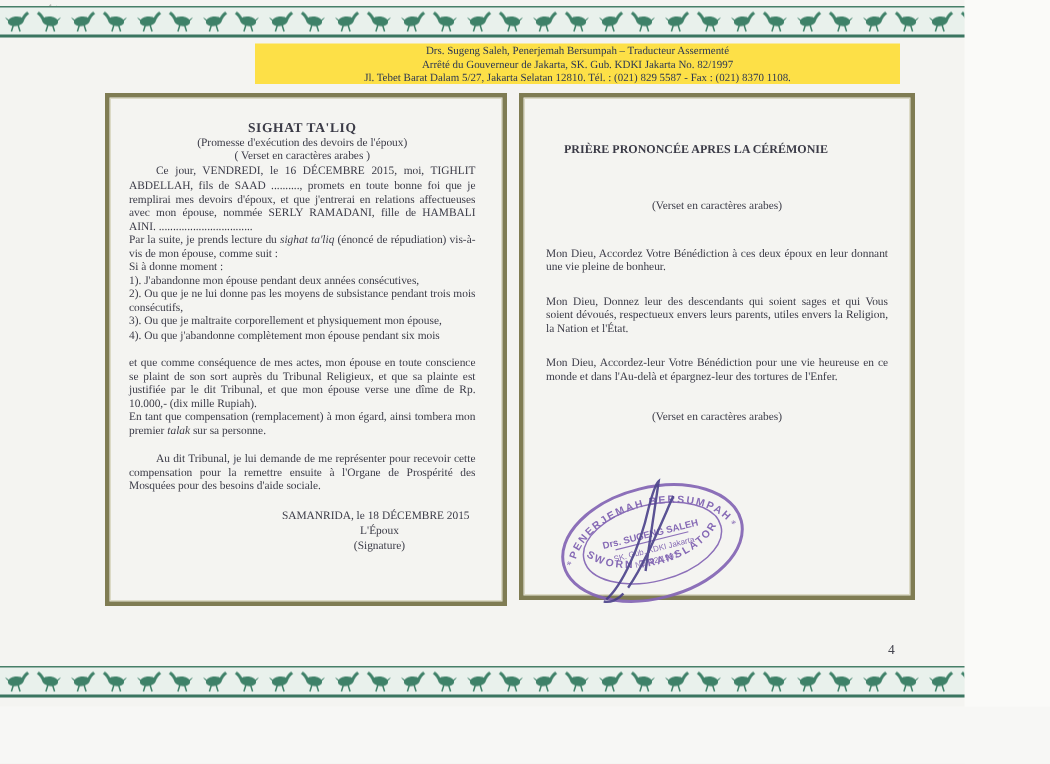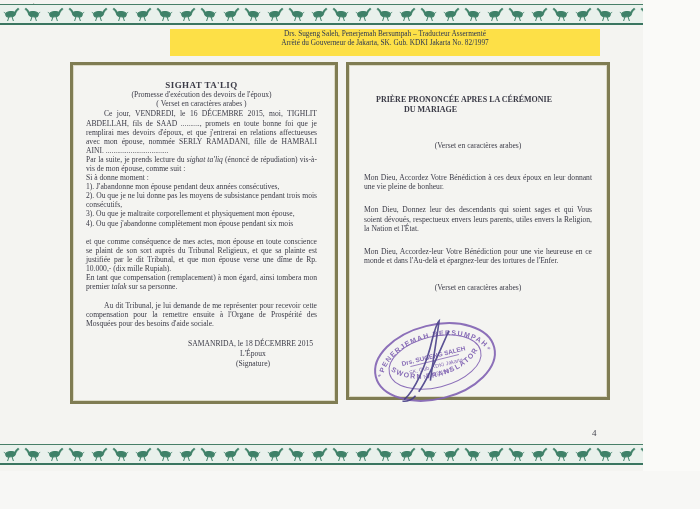--- a/index.html
+++ b/index.html
@@ -100,20 +100,21 @@
           </g>
       </pattern>
     </defs>
     <rect x="0" y="0" width="643" height="18" fill="url(#birdp1)"></rect>
   </svg>
 </div>
 
 <div class="letterhead">
   <div>Drs. Sugeng Saleh,  Penerjemah Bersumpah – Traducteur Assermenté</div>
   <div>Arrêté du Gouverneur de Jakarta, SK. Gub. KDKI Jakarta No. 82/1997</div>
+  <div>Jl. Tebet Barat Dalam 5/27, Jakarta Selatan 12810.  Tél. : (021) 829 5587  -  Fax : (021) 8370 1108.</div>
 </div>
 
 <div class="panel panel-left">
   <div class="doc-title">SIGHAT TA'LIQ</div>
   <div class="doc-subtitle">(Promesse d'exécution des devoirs de l'époux)</div>
   <div class="doc-subtitle">( Verset en caractères arabes )</div>
 
   <div class="p-indent mt14">Ce jour,  VENDREDI,  le  16 DÉCEMBRE 2015,  moi, TIGHLIT ABDELLAH,  fils de  SAAD ..........,  promets en toute bonne foi que je remplirai mes devoirs d'époux, et que j'entrerai en relations affectueuses avec mon épouse, nommée  SERLY RAMADANI,  fille de  HAMBALI AINI.  .................................</div>
 
   <div><span>Par la suite, je prends lecture du </span><i>sighat ta'liq</i><span> (énoncé de répudiation) vis-à-vis de mon épouse, comme suit :</span></div>
@@ -131,21 +132,20 @@
 
   <div class="date-block">
     <div>SAMANRIDA, le 18 DÉCEMBRE 2015</div>
     <div class="date-sub">L'Époux</div>
     <div class="date-sub">(Signature)</div>
   </div>
 </div>
 
 <div class="panel panel-right">
   <div class="rp-title rp-title-l1">PRIÈRE PRONONCÉE APRES LA CÉRÉMONIE</div>
-  <div class="rp-title rp-title-l2">DU MARIAGE</div>
 
   <div class="verse-note vn1">(Verset en caractères arabes)</div>
 
   <div class="rp-p rp-p1">Mon Dieu, Accordez Votre Bénédiction à ces deux époux  en leur donnant  une vie pleine de bonheur.</div>
   <div class="rp-p">Mon Dieu, Donnez leur des descendants qui soient sages et qui Vous soient dévoués, respectueux envers leurs parents, utiles envers la Religion, la Nation et l'État.</div>
   <div class="rp-p">Mon Dieu, Accordez-leur Votre Bénédiction pour une vie heureuse en ce monde et dans l'Au-delà et épargnez-leur des tortures de l'Enfer.</div>
 
   <div class="verse-note vn2">(Verset en caractères arabes)</div>
 </div>
 

